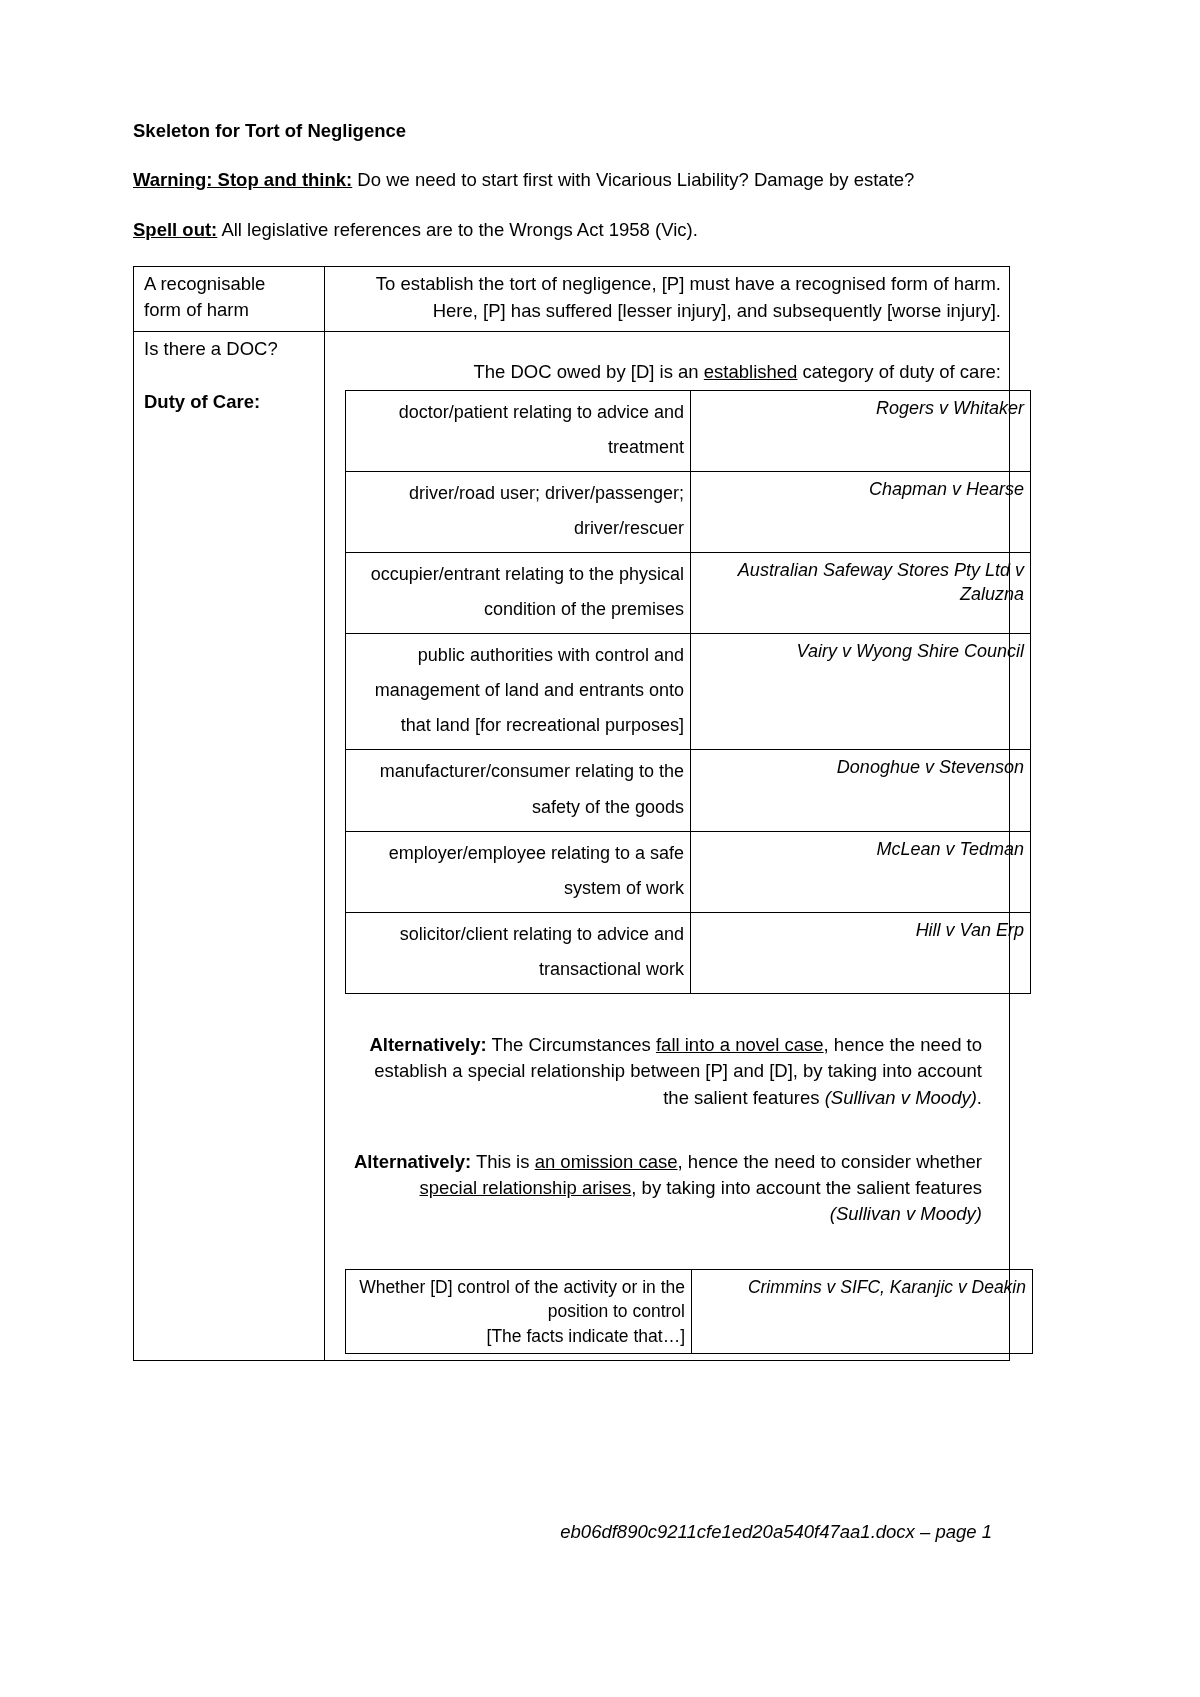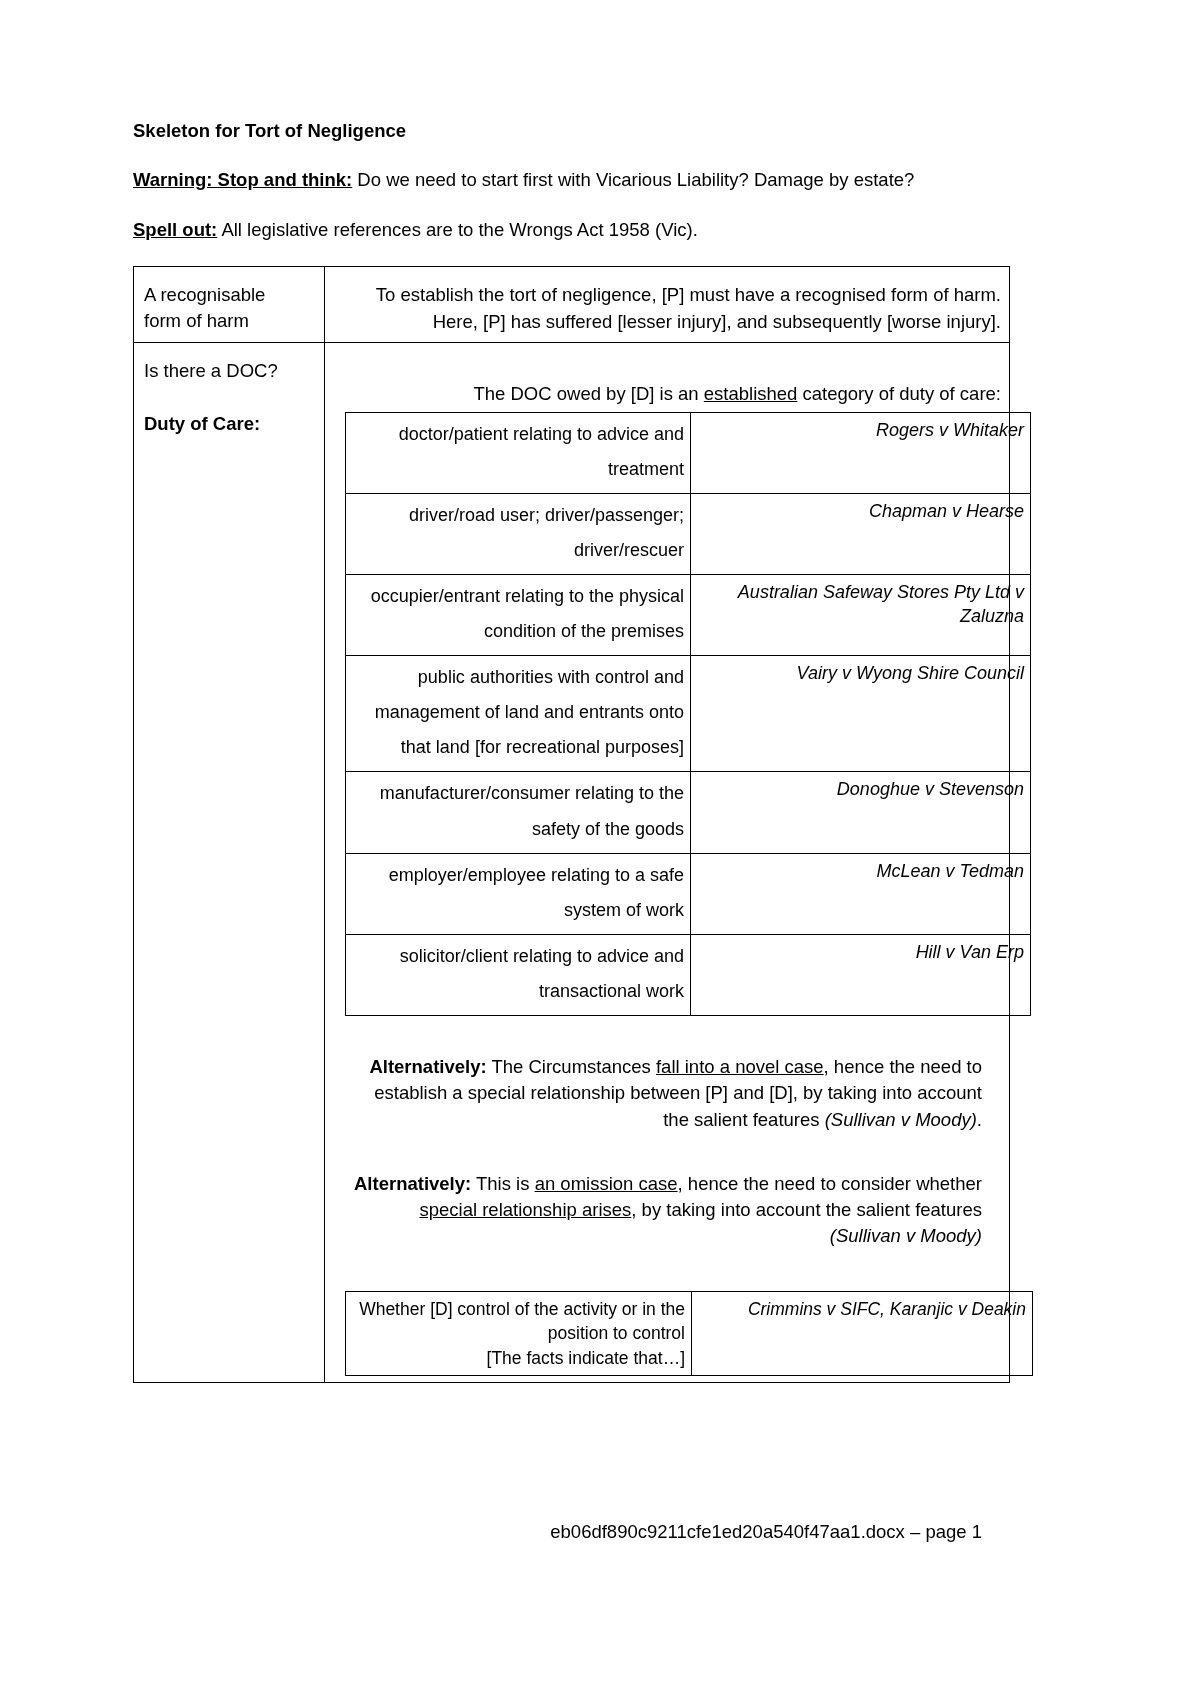--- a/index.html
+++ b/index.html
@@ -38,21 +38,21 @@
   
   table.outer {
     border-collapse: collapse;
     width: 838px;
     table-layout: fixed;
     margin-top: 5px;
   }
   table.outer > tbody > tr > td {
     border: 1.3px solid #000000;
     vertical-align: top;
-    padding: 15px 8px 6px 10px;
+    padding: 4px 8px 6px 10px;
     font-size: 18.5px;
     line-height: 1.42;
   }
   td.col-label { width: 172px; }
   td.col-content { width: 666px; text-align: right; }
 
   .label-line { margin: 0; }
   .label-gap { height: 26px; }
 
   .content-line { margin: 0 0 1px 0; }
@@ -110,24 +110,25 @@
     width: 645px;
   }
   .alt-block p { margin: 8px; }
   .spacer-22 { height: 22px; }
   .spacer-30 { height: 30px; }
 
   
   .footer {
     position: absolute;
     left: 133px;
-    right: 122px;
+    right: 112px;
     top: 1521px;
     text-align: right;
     font-size: 18.5px;
+    font-style: italic;
   }
 </style>
 </head>
 <body>
 
 <div class="page">
 
   <div class="doc-body">
 
     <p class="para bold">Skeleton for Tort of Negligence</p>

